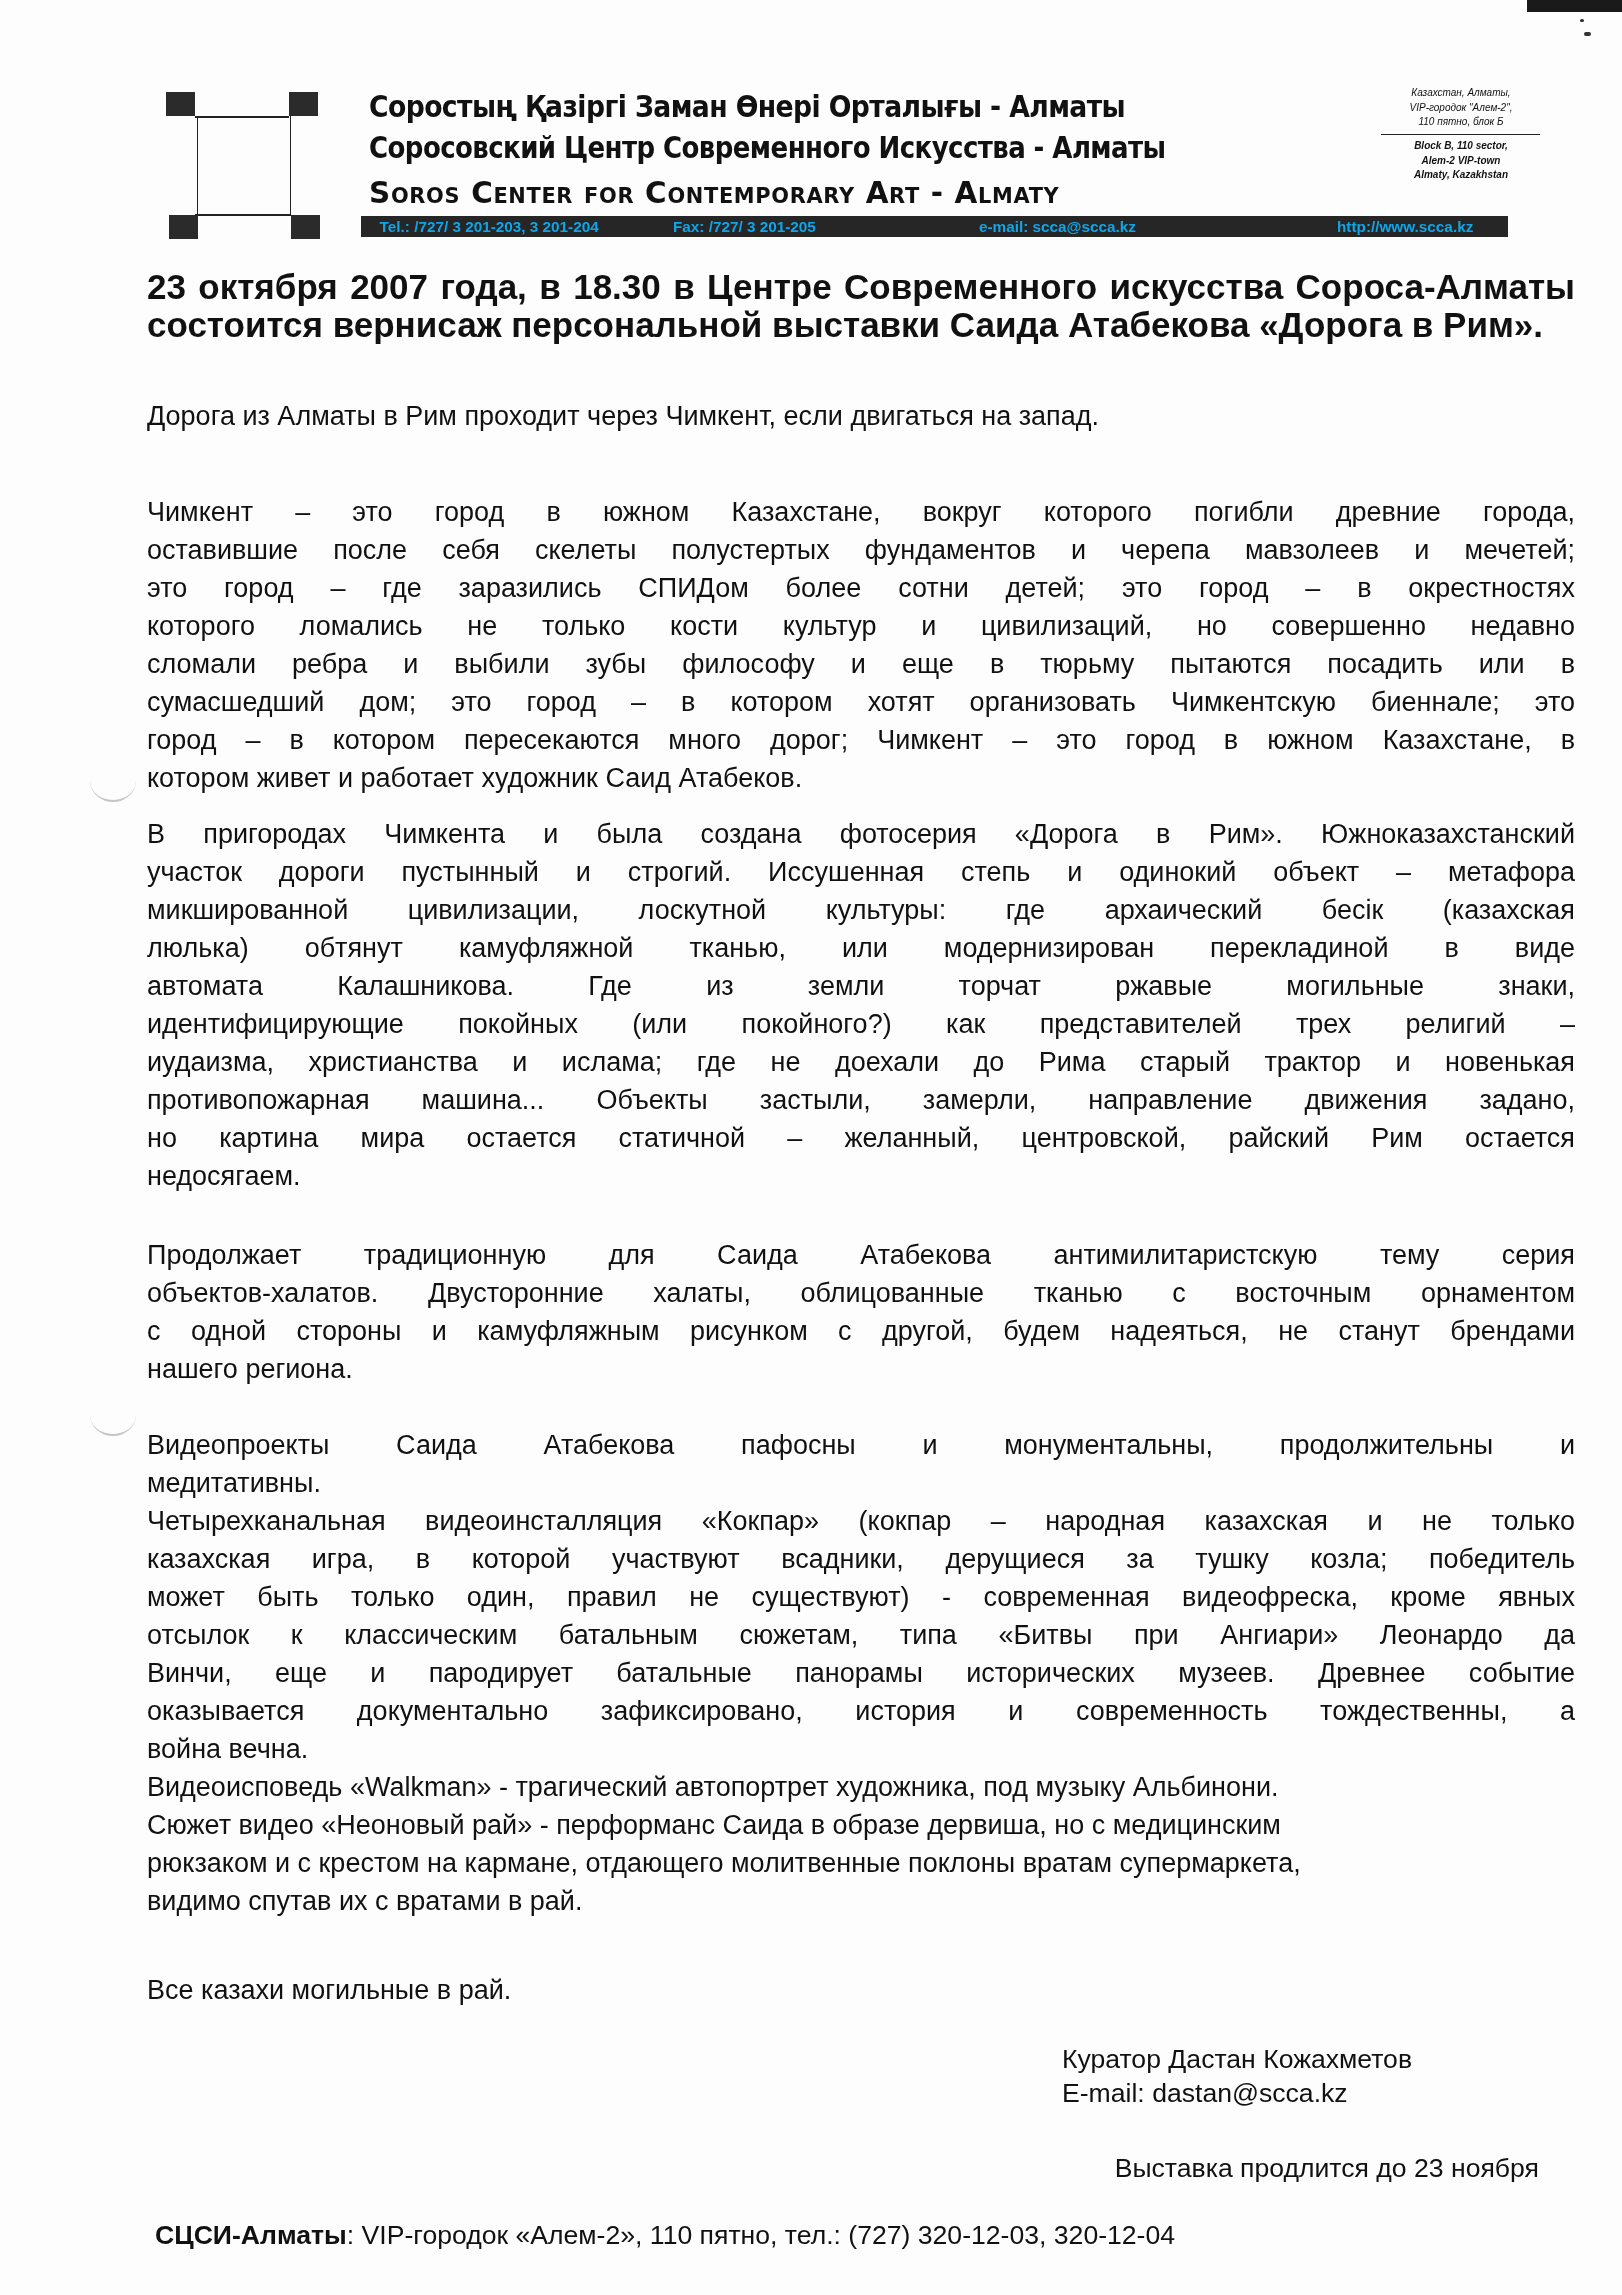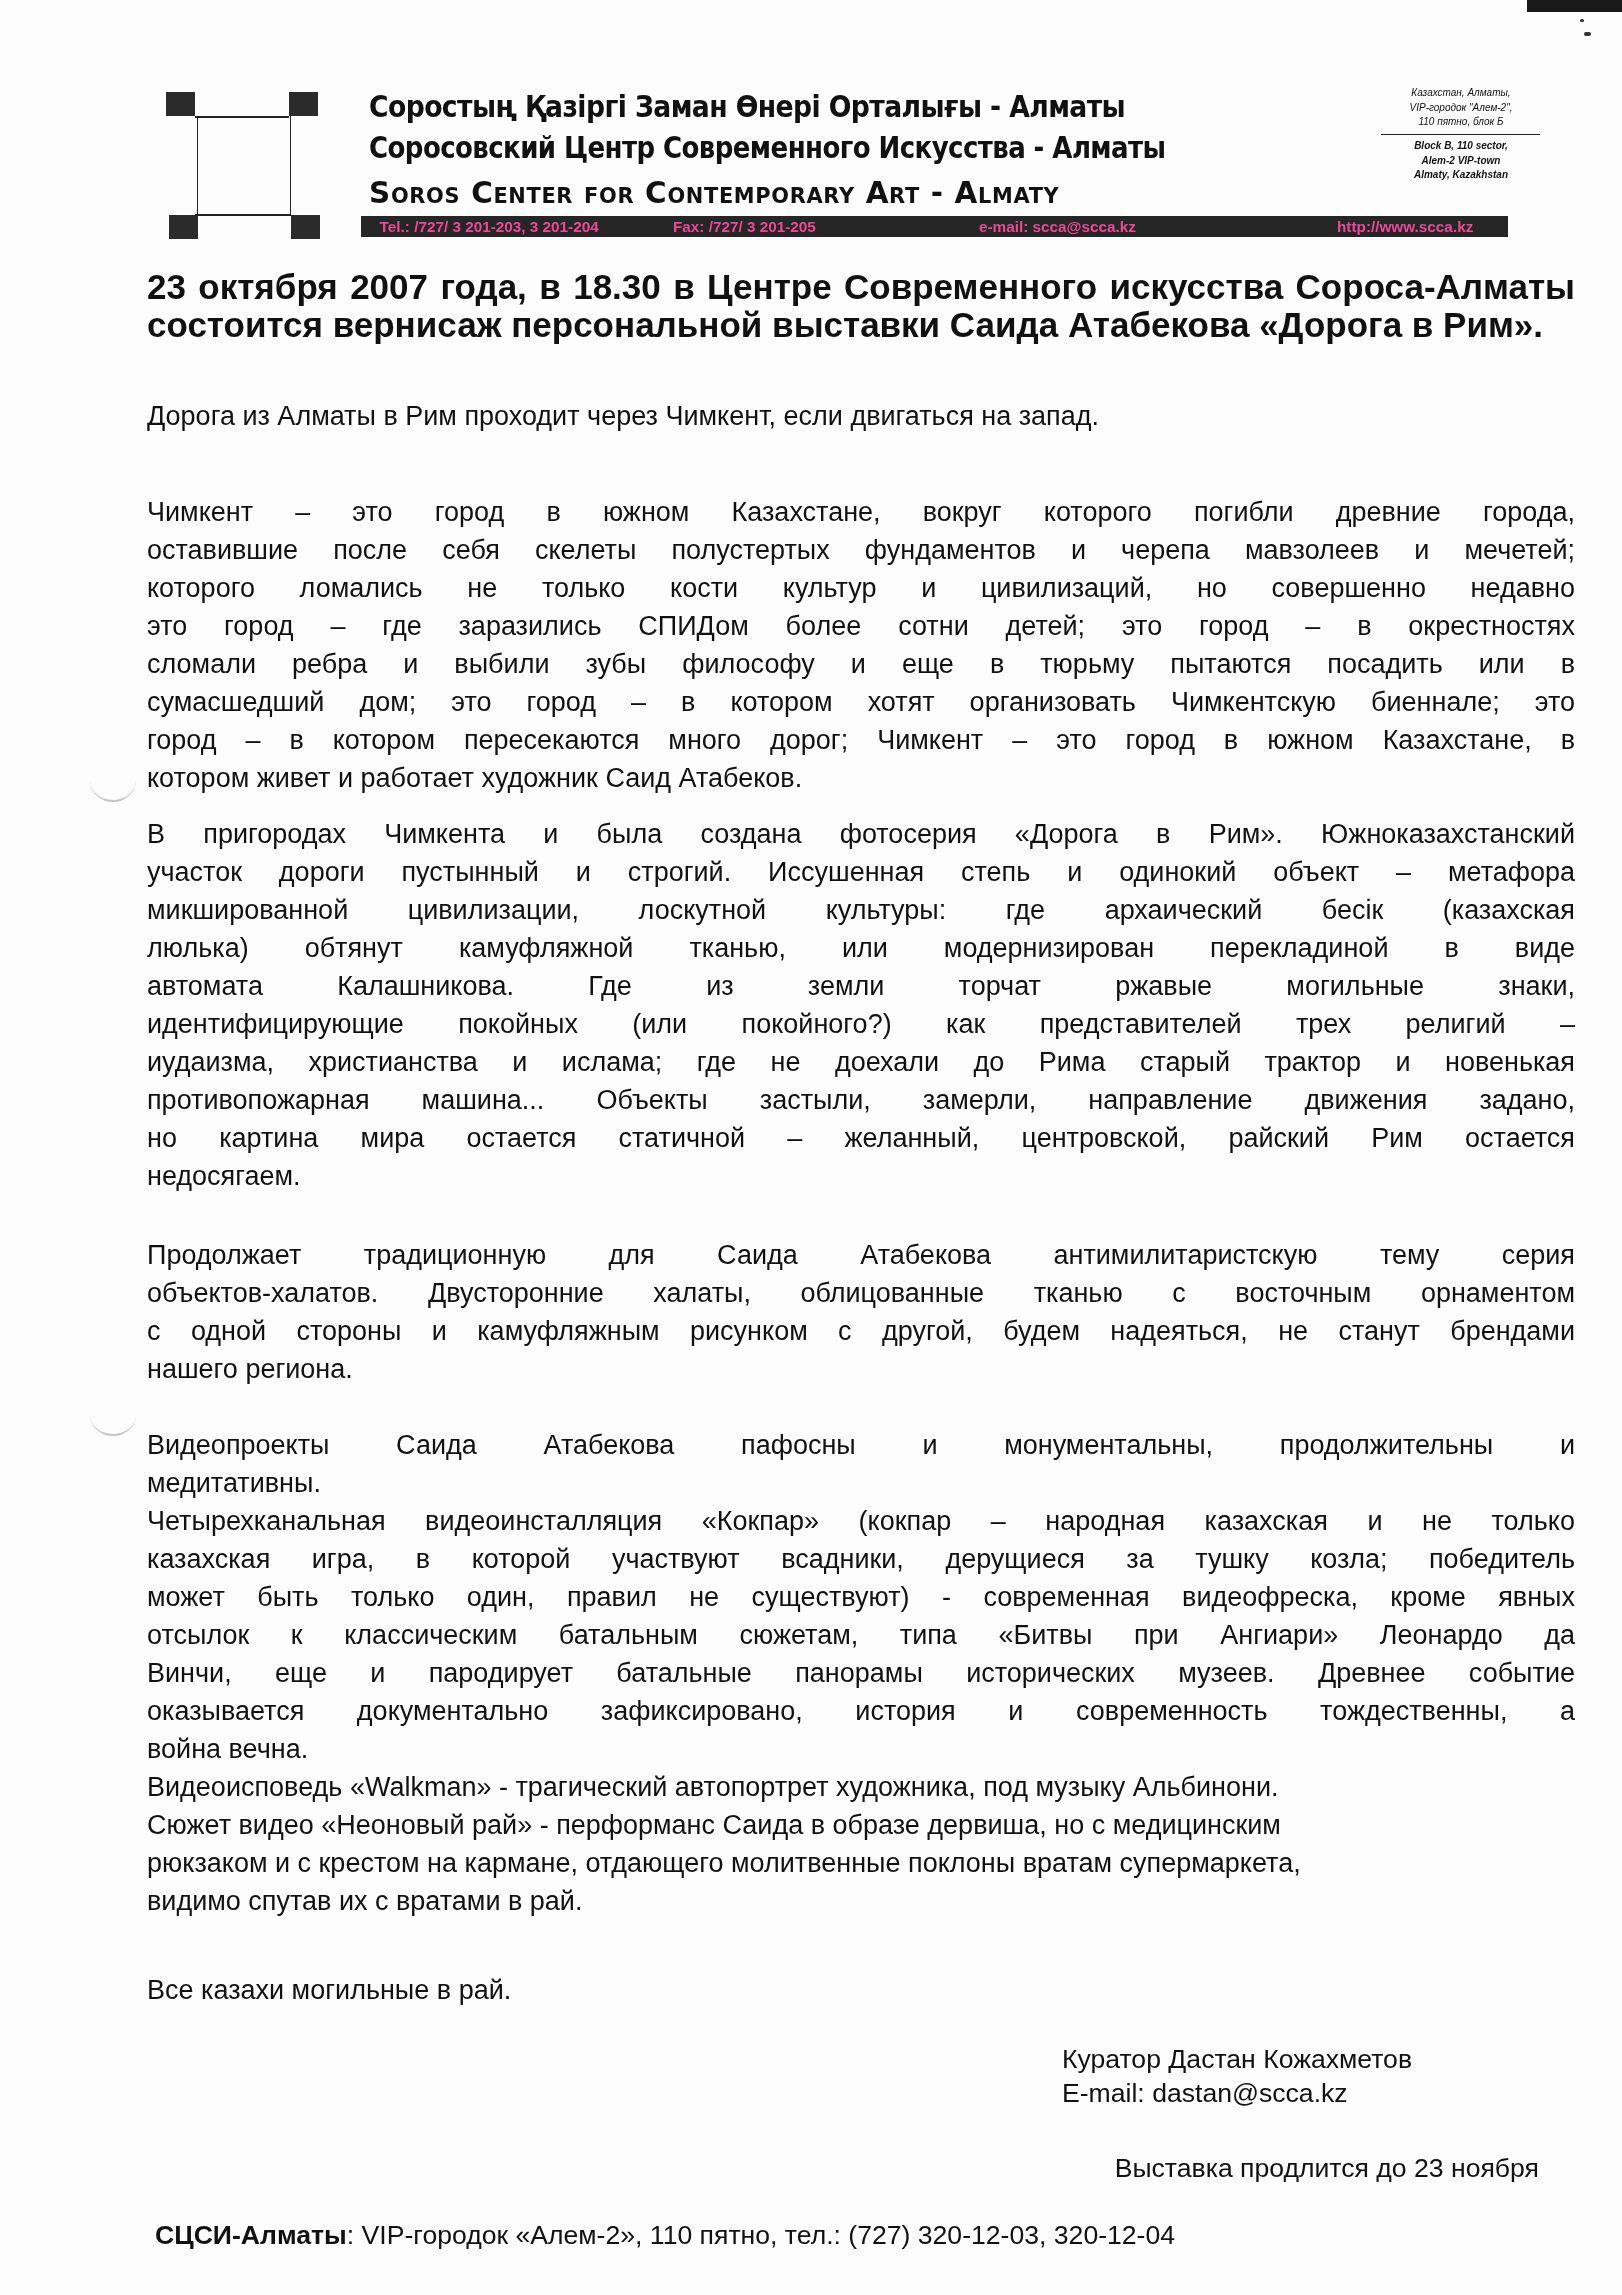--- a/index.html
+++ b/index.html
@@ -20,21 +20,21 @@
   .hdr-l2 { top:129px; transform:scaleX(0.84); }
   .hdr-l3 { top:174px; transform:scaleX(0.95); letter-spacing:0.7px; font-variant:small-caps; }
 
   .addr { position:absolute; left:1368px; width:186px; text-align:center; font-style:italic;
           font-size:10px; line-height:14.6px; color:#111; }
   .addr-ru { top:86px; }
   .addr-rule { position:absolute; left:1381px; top:134px; width:159px; height:1.3px; background:#222; }
   .addr-en { top:139px; font-weight:bold; }
 
   .band { position:absolute; left:361px; top:216px; width:1147px; height:21px; background:#262626;
-          color:#ec4899; font-weight:bold; font-size:15.3px; line-height:21px; white-space:nowrap; }
+          color:#0ea5e9; font-weight:bold; font-size:15.3px; line-height:21px; white-space:nowrap; }
   .band span { position:absolute; top:0; }
 
   .doc { position:absolute; left:147px; width:1428px; font-size:27px; line-height:38px; text-align:justify; }
   .lead { top:268px; font-weight:bold; font-size:35px; line-height:38px; }
   .p-route { top:397px; }
   .p-shym { top:493px; }
   .p-photo { top:815px; }
   .p-robes { top:1236px; }
   .p-video { top:1426px; }
   .p-final { top:1971px; }
@@ -96,22 +96,22 @@
   <span class="line last">состоится вернисаж  персональной выставки Саида Атабекова «Дорога в Рим».</span>
 </div>
 
 <div class="doc p-route">
   <span class="line last">Дорога из Алматы в Рим проходит через Чимкент, если двигаться на запад.</span>
 </div>
 
 <div class="doc p-shym">
   <span class="line">Чимкент – это город в южном Казахстане, вокруг которого погибли древние города,</span>
   <span class="line">оставившие после себя скелеты полустертых фундаментов и черепа мавзолеев и мечетей;</span>
+  <span class="line">это город – где заразились СПИДом более сотни детей; это город – в окрестностях</span>
   <span class="line">которого ломались не только кости культур и цивилизаций, но совершенно недавно</span>
-  <span class="line">это город – где заразились СПИДом более сотни детей; это город – в окрестностях</span>
   <span class="line">сломали ребра и выбили зубы философу и еще в тюрьму пытаются посадить или в</span>
   <span class="line">сумасшедший дом; это город – в котором хотят организовать Чимкентскую биеннале; это</span>
   <span class="line">город – в котором пересекаются много дорог; Чимкент – это город в южном Казахстане, в</span>
   <span class="line last">котором живет и работает художник Саид Атабеков.</span>
 </div>
 
 <div class="doc p-photo">
   <span class="line">В пригородах Чимкента и была создана фотосерия «Дорога в Рим». Южноказахстанский</span>
   <span class="line">участок дороги пустынный и строгий. Иссушенная степь и одинокий объект – метафора</span>
   <span class="line">микшированной цивилизации, лоскутной культуры: где архаический бесік (казахская</span>

